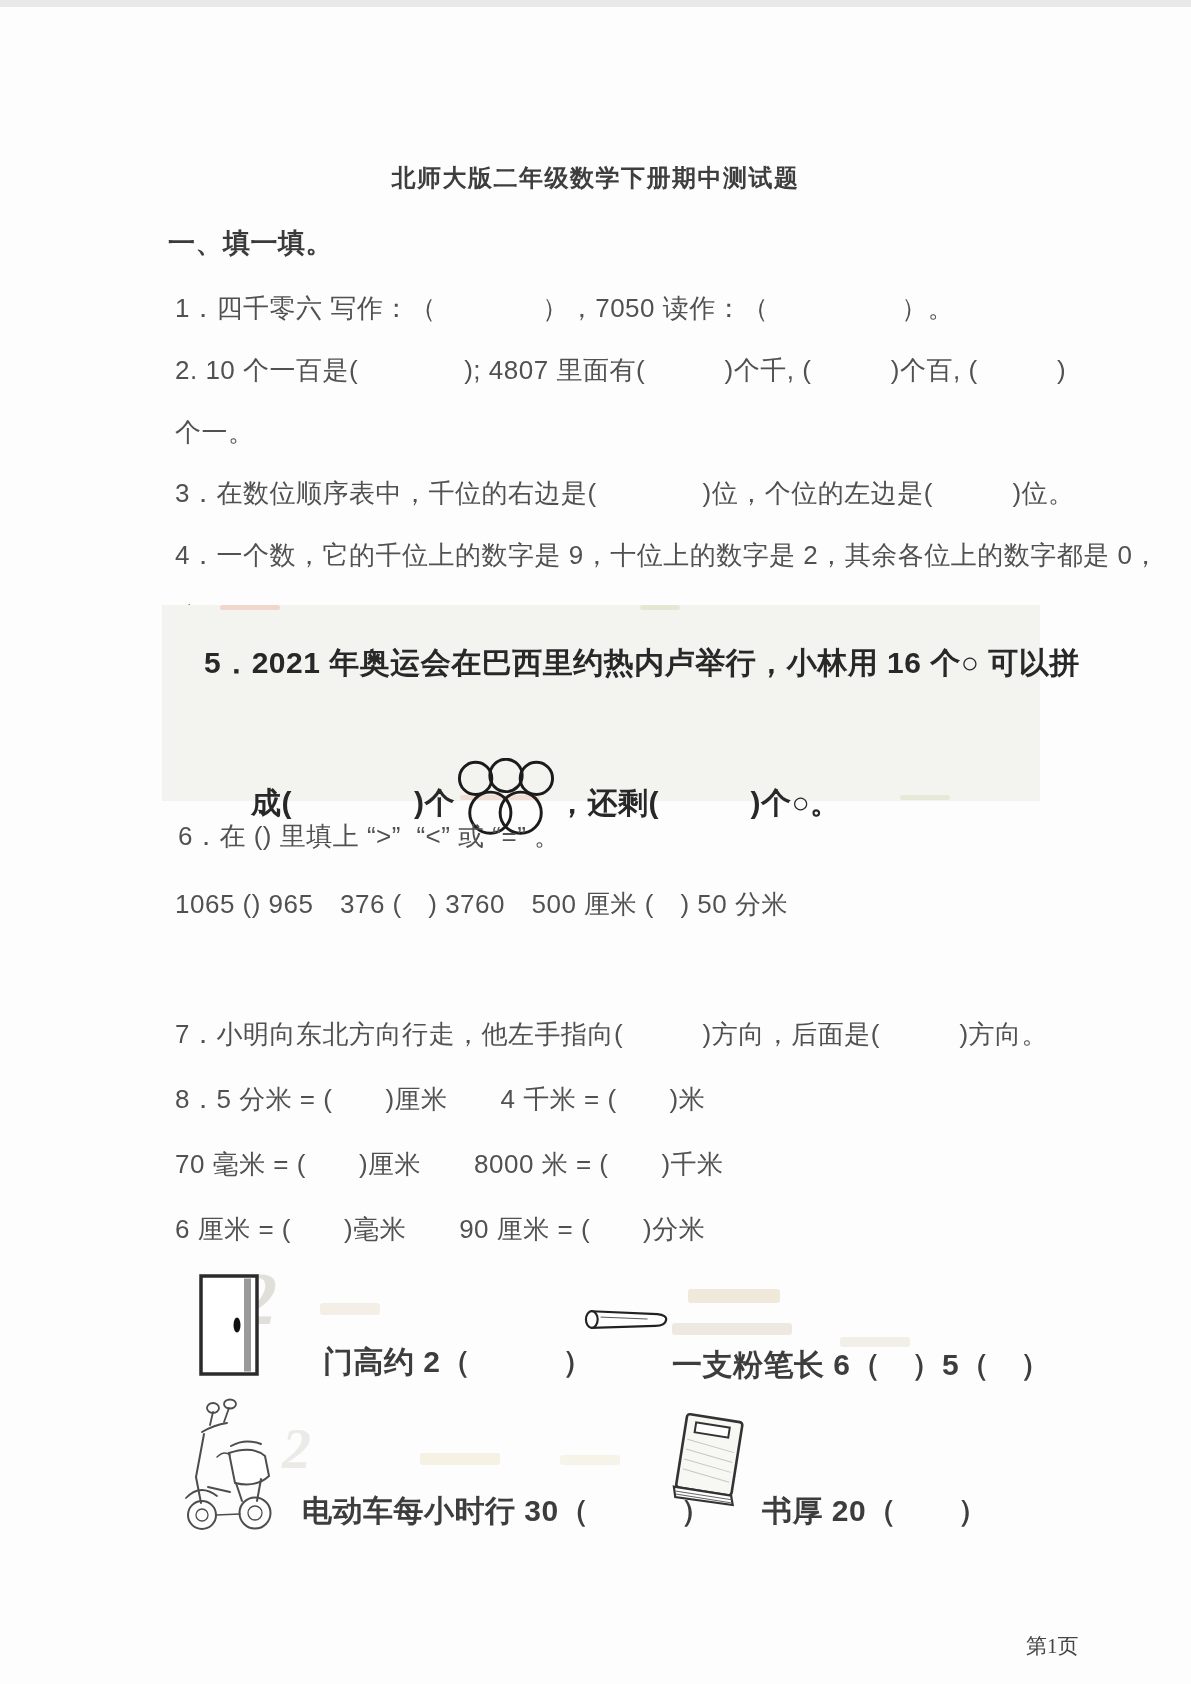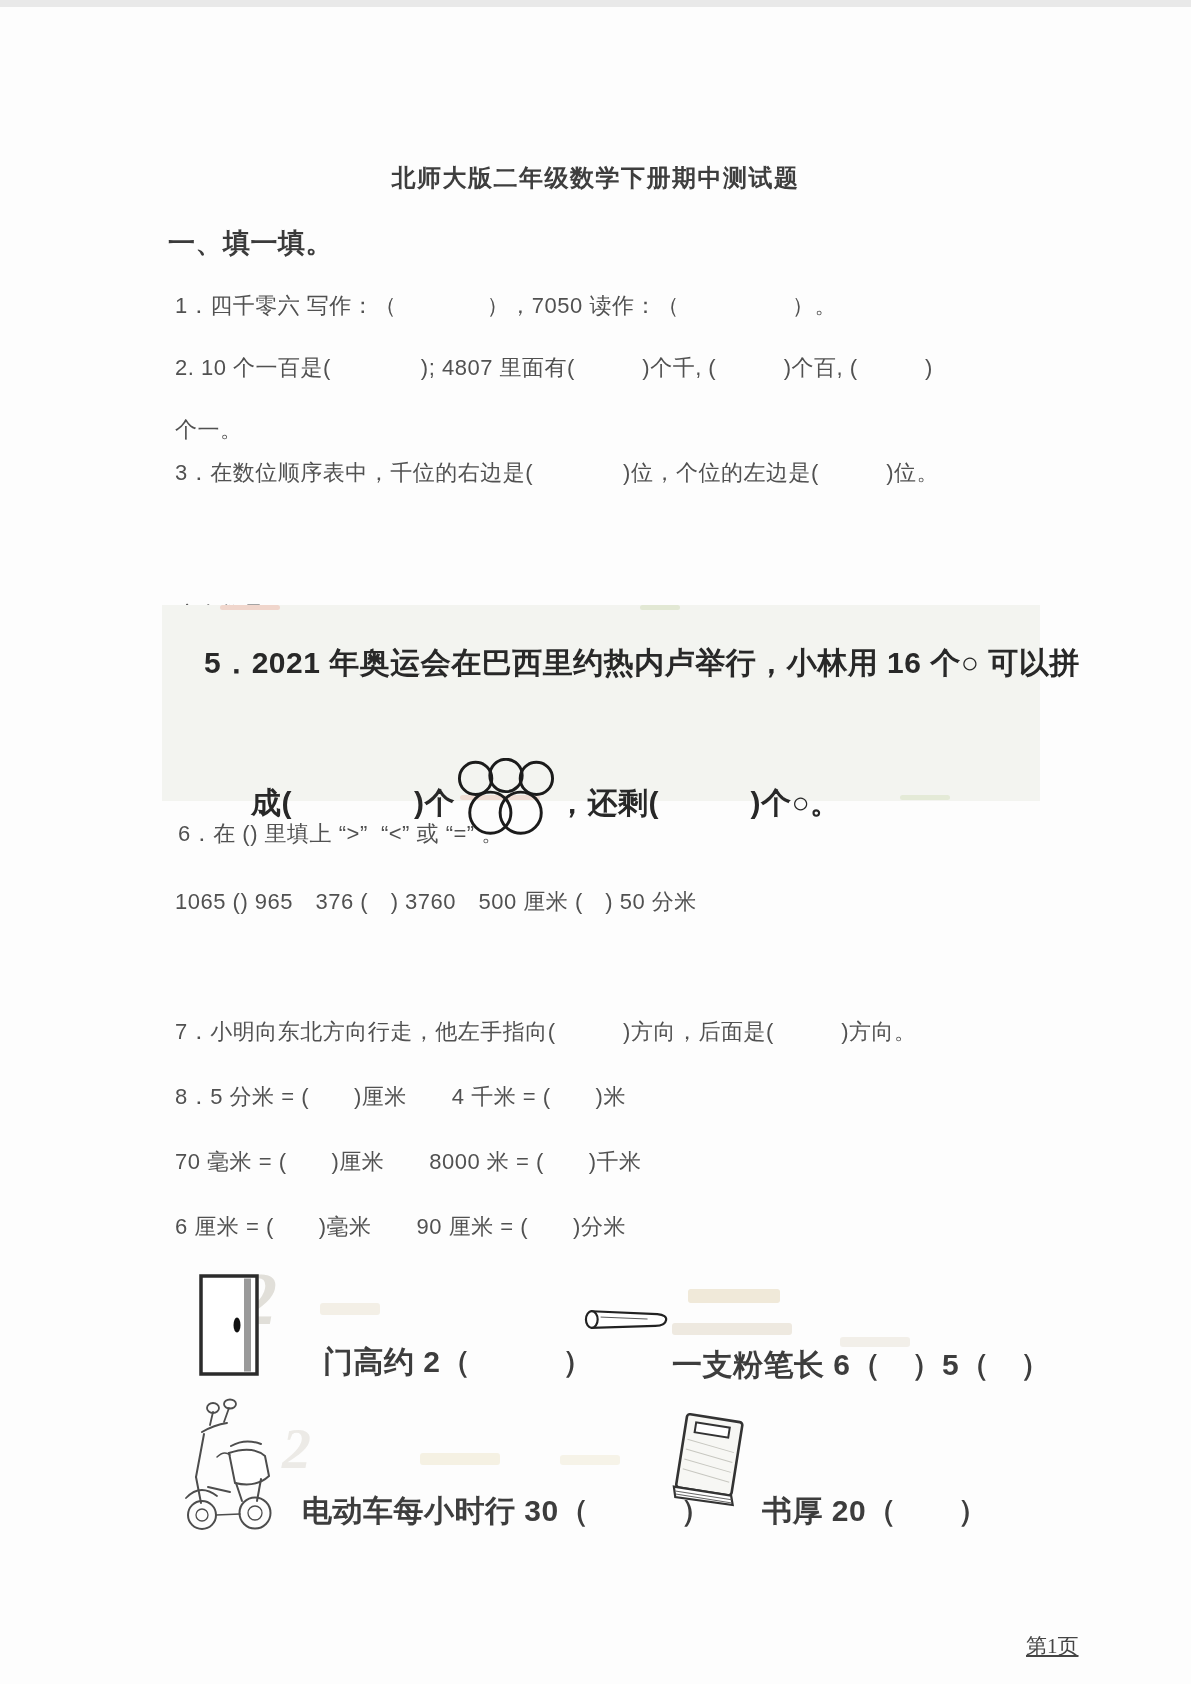--- a/index.html
+++ b/index.html
@@ -9,21 +9,21 @@
     height: 1684px;
     margin: 7px auto;
     background: #fdfdfd;
     font-family: "Liberation Sans", sans-serif;
     color: #515151;
     overflow: hidden;
   }
   .line {
     position: absolute;
     left: 175px;
-    font-size: 22px;
+    font-size: 26px;
     letter-spacing: 0.5px;
     white-space: pre;
     line-height: 1.3;
   }
   .doc-title {
     left: 0;
     width: 100%;
     text-align: center;
     font-size: 24px;
     font-weight: bold;
@@ -81,36 +81,36 @@
     font-size: 58px;
     color: rgba(210, 206, 194, 0.4);
   }
   .smudge { border-radius: 3px; }
   .page-number {
     position: absolute;
     font-family: "Liberation Serif", serif;
     font-size: 21px;
     color: #454545;
     white-space: pre;
-    text-decoration: underline;
   }
 </style>
 </head>
 <body>
 
 <div class="page">
 
   <div class="line doc-title" style="top:155px">北师大版二年级数学下册期中测试题</div>
 
   <div class="line section-heading" style="top:219px; left:168px">一、填一填。</div>
 
   <div class="line" style="top:285px">1．四千零六 写作：（　　　　），7050 读作：（　　　　　）。</div>
   <div class="line" style="top:347px">2. 10 个一百是(　　　　); 4807 里面有(　　　)个千, (　　　)个百, (　　　)</div>
   <div class="line" style="top:409px">个一。</div>
-  <div class="line" style="top:452px">3．在数位顺序表中，千位的右边是(　　　　)位，个位的左边是(　　　)位。</div>
+  <div class="line" style="top:470px">3．在数位顺序表中，千位的右边是(　　　　)位，个位的左边是(　　　)位。</div>
+  <div class="line" style="top:532px">4．一个数，它的千位上的数字是 9，十位上的数字是 2，其余各位上的数字都是 0，</div>
   <div class="line" style="top:594px">这个数是(　　　)。</div>
 
   <div class="q5-block">
     <div class="wm smudge" style="left:58px; top:0; width:60px; height:5px; background:rgba(235,170,150,.4)"></div>
     <div class="wm smudge" style="left:478px; top:0; width:40px; height:5px; background:rgba(200,215,170,.4)"></div>
     <div class="wm smudge" style="left:298px; top:190px; width:80px; height:5px; background:rgba(235,170,150,.3)"></div>
     <div class="wm smudge" style="left:738px; top:190px; width:50px; height:5px; background:rgba(200,215,170,.35)"></div>
 
     <div class="q5-line" style="left:42px; top:38px">5．2021 年奥运会在巴西里约热内卢举行，小林用 16 个○ 可以拼</div>
     <div class="q5-line" style="left:36px; top:123px">

